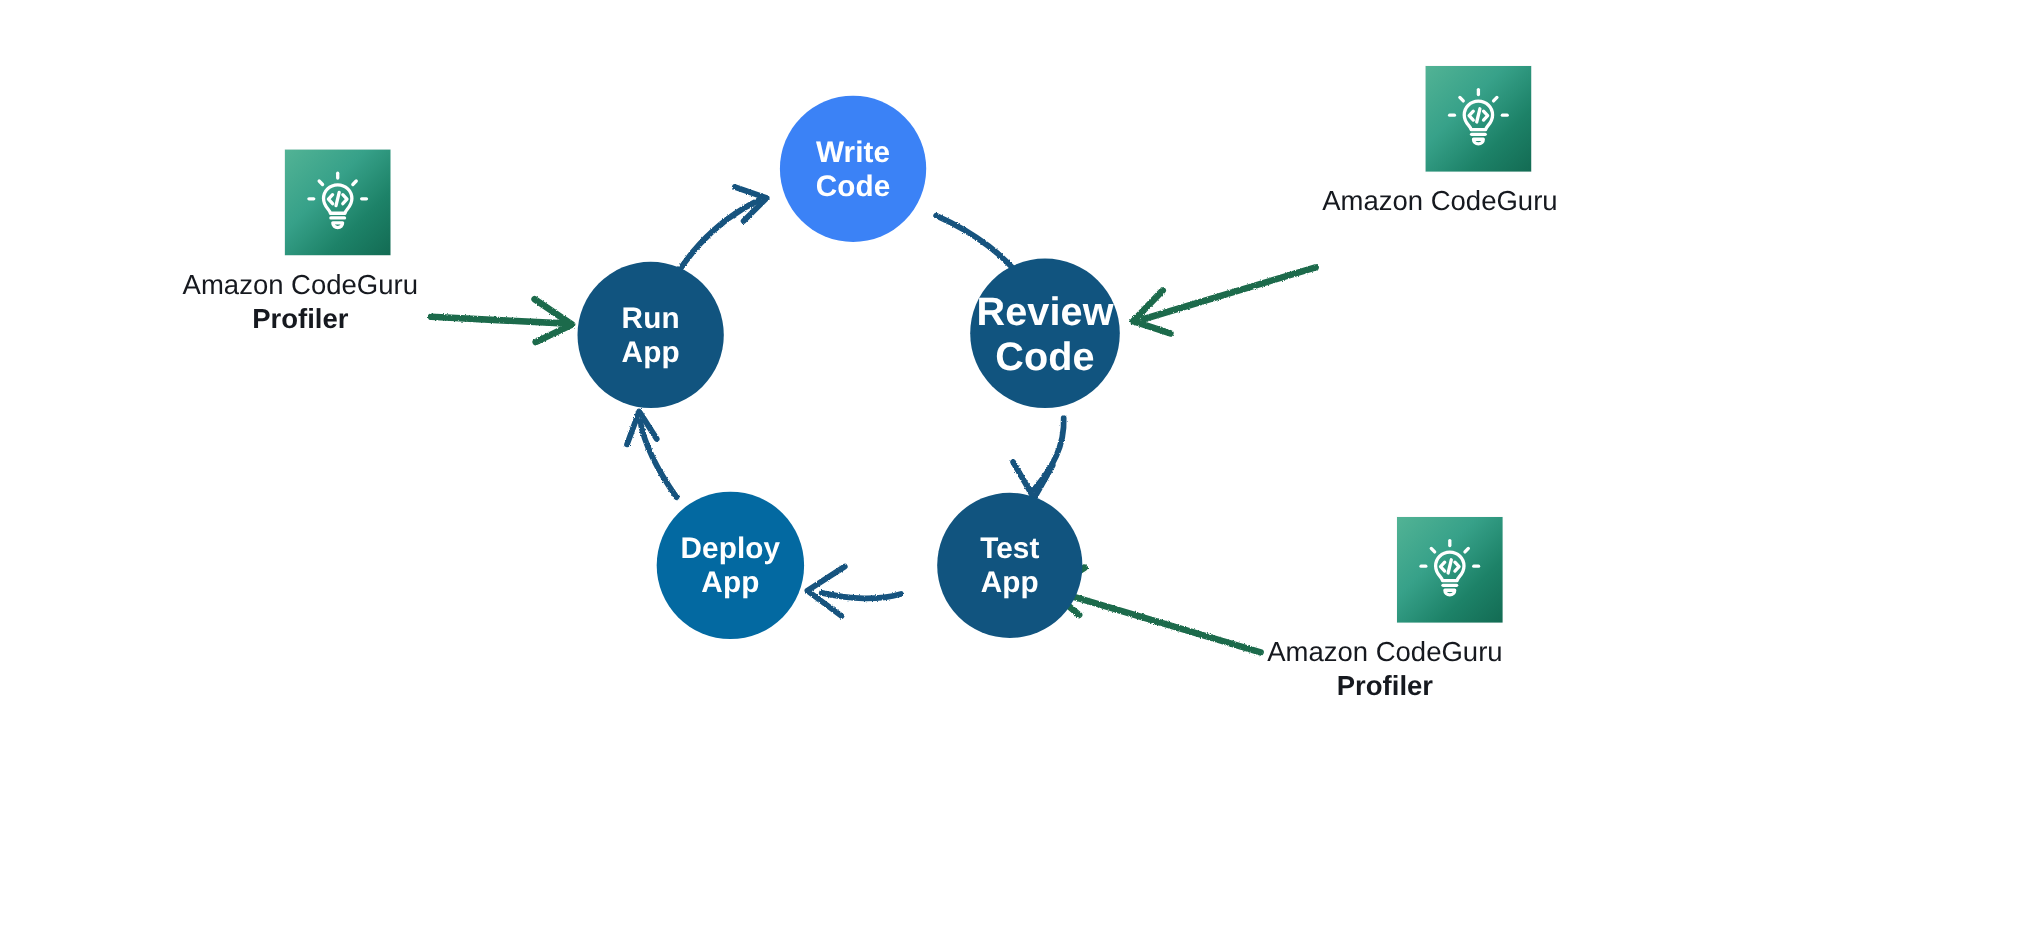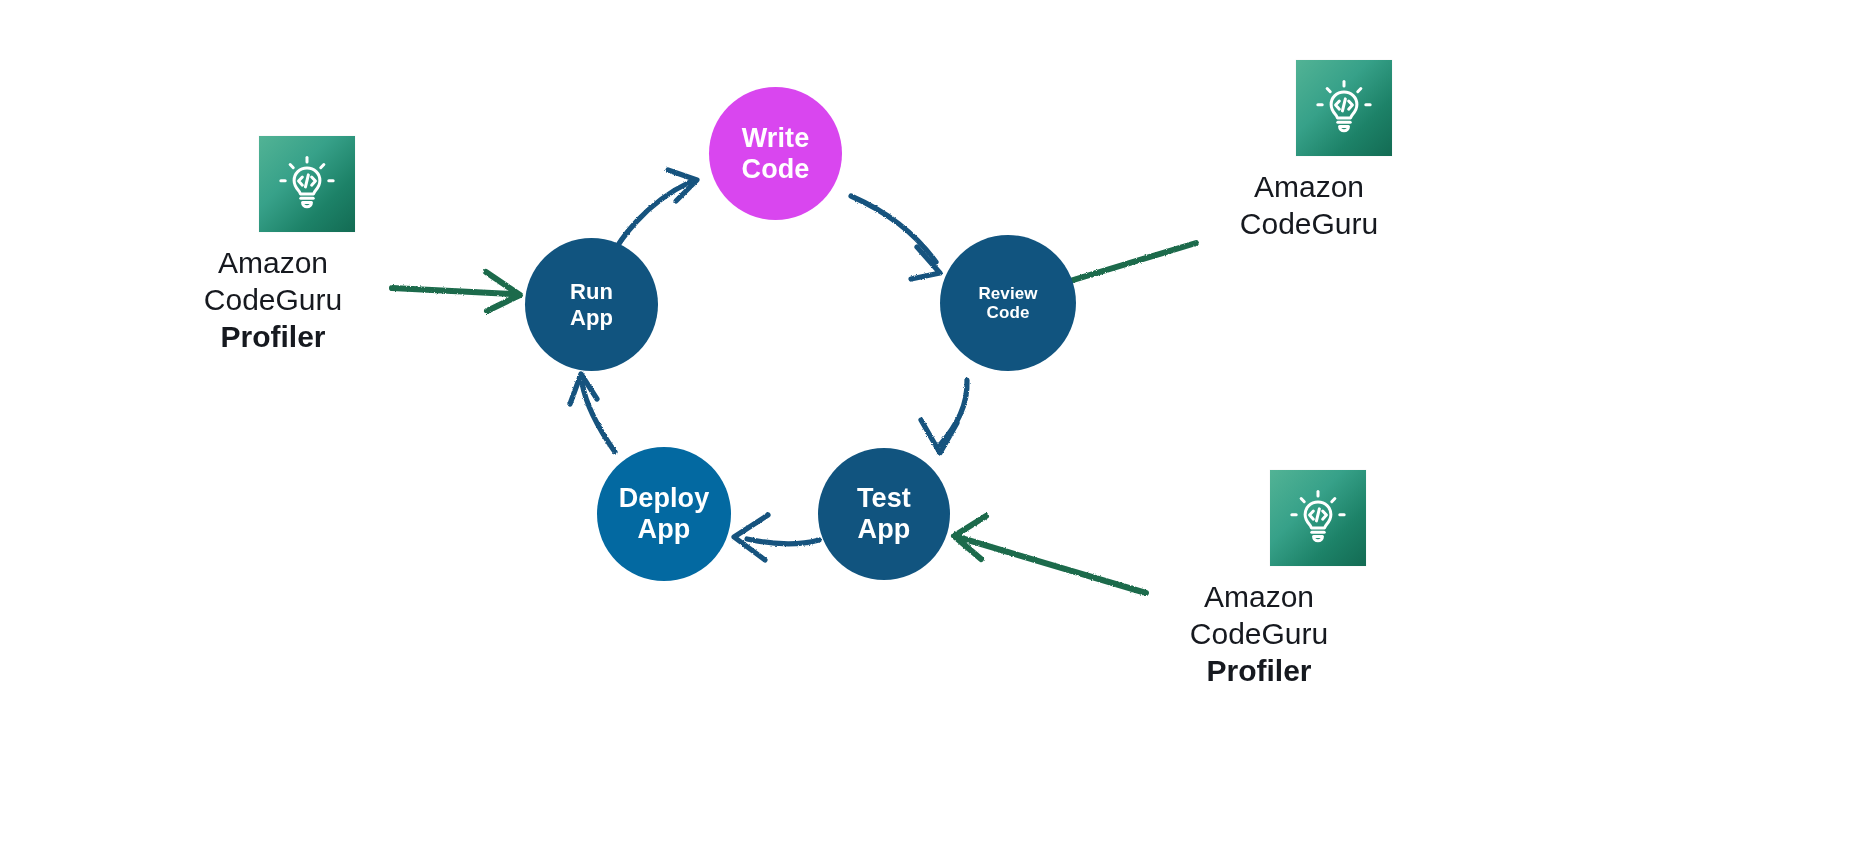--- a/index.html
+++ b/index.html
@@ -65,39 +65,39 @@
     display: flex;
     align-items: center;
     justify-content: center;
     box-shadow: 0 0 0 0.5px rgba(0,0,0,0.04);
   }
   .svc-icon svg { display: block; }
   .svc-label {
     margin-top: 12px;
     text-align: center;
     color: #16191f;
-    font-size: 30px;
+    font-size: 25px;
     line-height: 1.24;
   }
   .svc-label .brand { font-weight: 400; display: block; }
   .svc-label .product { font-weight: 700; display: block; }
 
   
   #service-profiler-left   { left: 154px; top: 136px;  width: 240px; }
   #service-profiler-left .svc-label { margin-left: -2px; }
   #service-reviewer-right  { left: 1189px; top: 60px;  width: 240px; }
   #service-profiler-bottom { left: 1139px; top: 470px; width: 240px; }
   #service-profiler-bottom .svc-icon { align-self: center; margin-left: 118px; }
   #service-reviewer-right  .svc-icon { align-self: center; margin-left: 69px; }
   #service-profiler-left   .svc-icon { align-self: center; margin-left: 65px; }
 
   #node-write-code  { left: 709px;  top: 87px;  width: 133px; height: 133px; font-size: 27px; }
-  #node-review-code { left: 940px;  top: 235px; width: 136px; height: 136px; font-size: 17px; }
-  #node-run-app     { left: 525px;  top: 238px; width: 133px; height: 133px; font-size: 22px; }
-  #node-test-app    { left: 818px;  top: 448px; width: 132px; height: 132px; font-size: 27px; }
+  #node-review-code { left: 882px;  top: 235px; width: 136px; height: 136px; font-size: 36px; }
+  #node-run-app     { left: 525px;  top: 238px; width: 133px; height: 133px; font-size: 27px; }
+  #node-test-app    { left: 852px;  top: 448px; width: 132px; height: 132px; font-size: 27px; }
   #node-deploy-app  { left: 597px;  top: 447px; width: 134px; height: 134px; font-size: 27px; }
 </style>
 </head>
 <body>
 
 <div id="canvas">
 
   <svg id="arrow-layer" viewBox="0 0 1850 848" xmlns="http://www.w3.org/2000/svg">
     <defs>
       <filter id="rough" x="-25%" y="-25%" width="150%" height="150%">
@@ -143,21 +143,21 @@
         <path d="M 1057 264 L 1030 292 L 1064 303"></path>
       </g>
 
       <g stroke="#1C6B4C" stroke-width="6">
         <path d="M 1146 593 L 961 538"></path>
         <path d="M 986 516 L 954 536 L 981 559"></path>
       </g>
     </g>
   </svg>
 
-  <div class="node" id="node-write-code" style="background:#d946ef;">
+  <div class="node" id="node-write-code" style="background:#3b82f6;">
     <span class="line">Write</span>
     <span class="line">Code</span>
   </div>
 
   <div class="node" id="node-review-code" style="background:#11547F;">
     <span class="line">Review</span>
     <span class="line">Code</span>
   </div>
 
   <div class="node" id="node-test-app" style="background:#11547F;">

